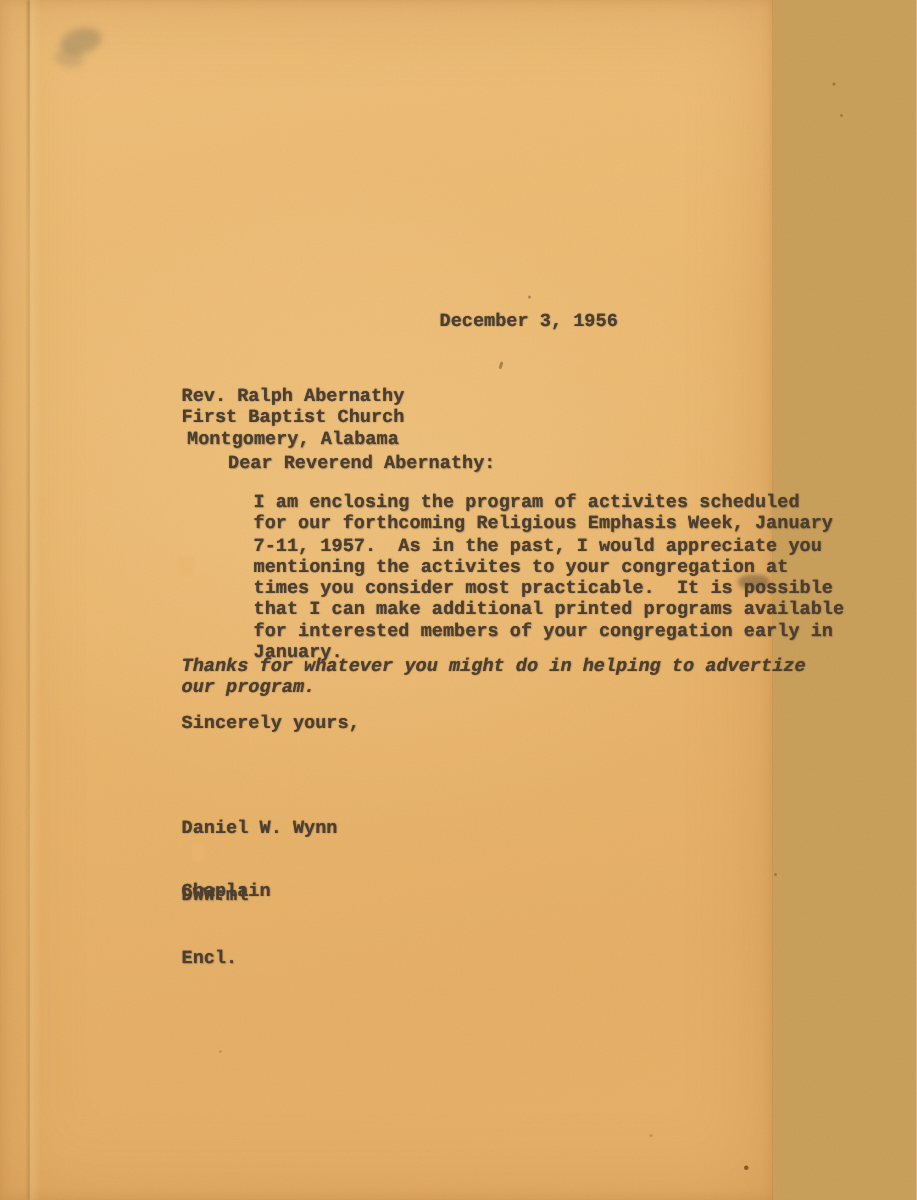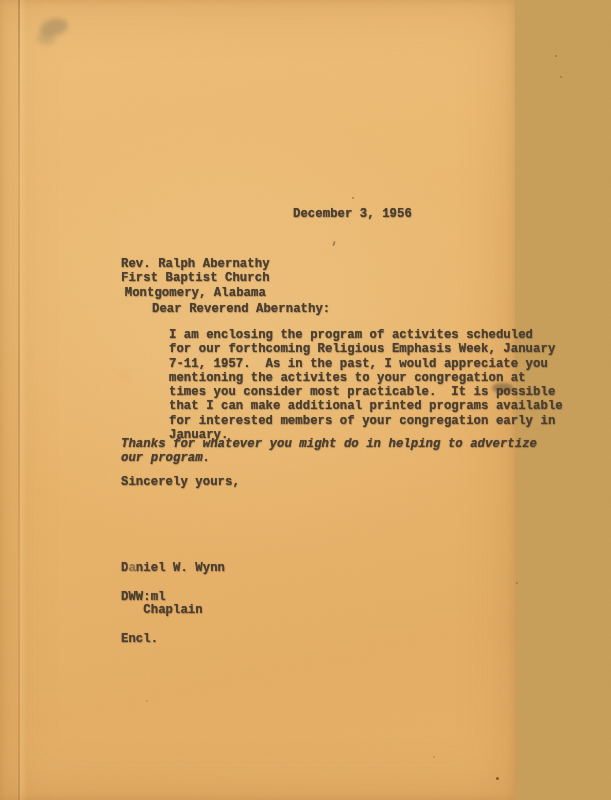--- a/index.html
+++ b/index.html
@@ -52,21 +52,21 @@
     letter-spacing:0.05px;
     text-shadow:0 0 0.7px rgba(76,63,48,0.85), 0.5px 0.5px 0.8px rgba(76,63,48,0.35);
   }
   .txt > div{white-space:pre;}
   .date{left:293px;top:207px;}
   .address{left:121px;top:257px;text-align:center;}
   .salutation{left:121px;top:302px;padding-left:31px;}
   .para1{left:121px;top:328px;margin-left:48px;}
   .para2{left:121px;top:437px;font-style:italic;}
   .closing{left:121px;top:475px;}
-  .signature{left:121px;top:532px;text-align:center;}
+  .signature{left:121px;top:516px;}
   .reference{left:121px;top:561px;}
   .ink-blot{
     position:absolute;left:492px;top:383px;width:21px;height:10px;
     background:rgba(72,60,44,0.42);border-radius:45%;filter:blur(1.4px);
   }
   .fade-m{
     position:absolute;left:119px;top:371px;width:10px;height:12px;
     background:rgba(234,182,110,0.60);filter:blur(0.8px);
   }
   .fade-w{

